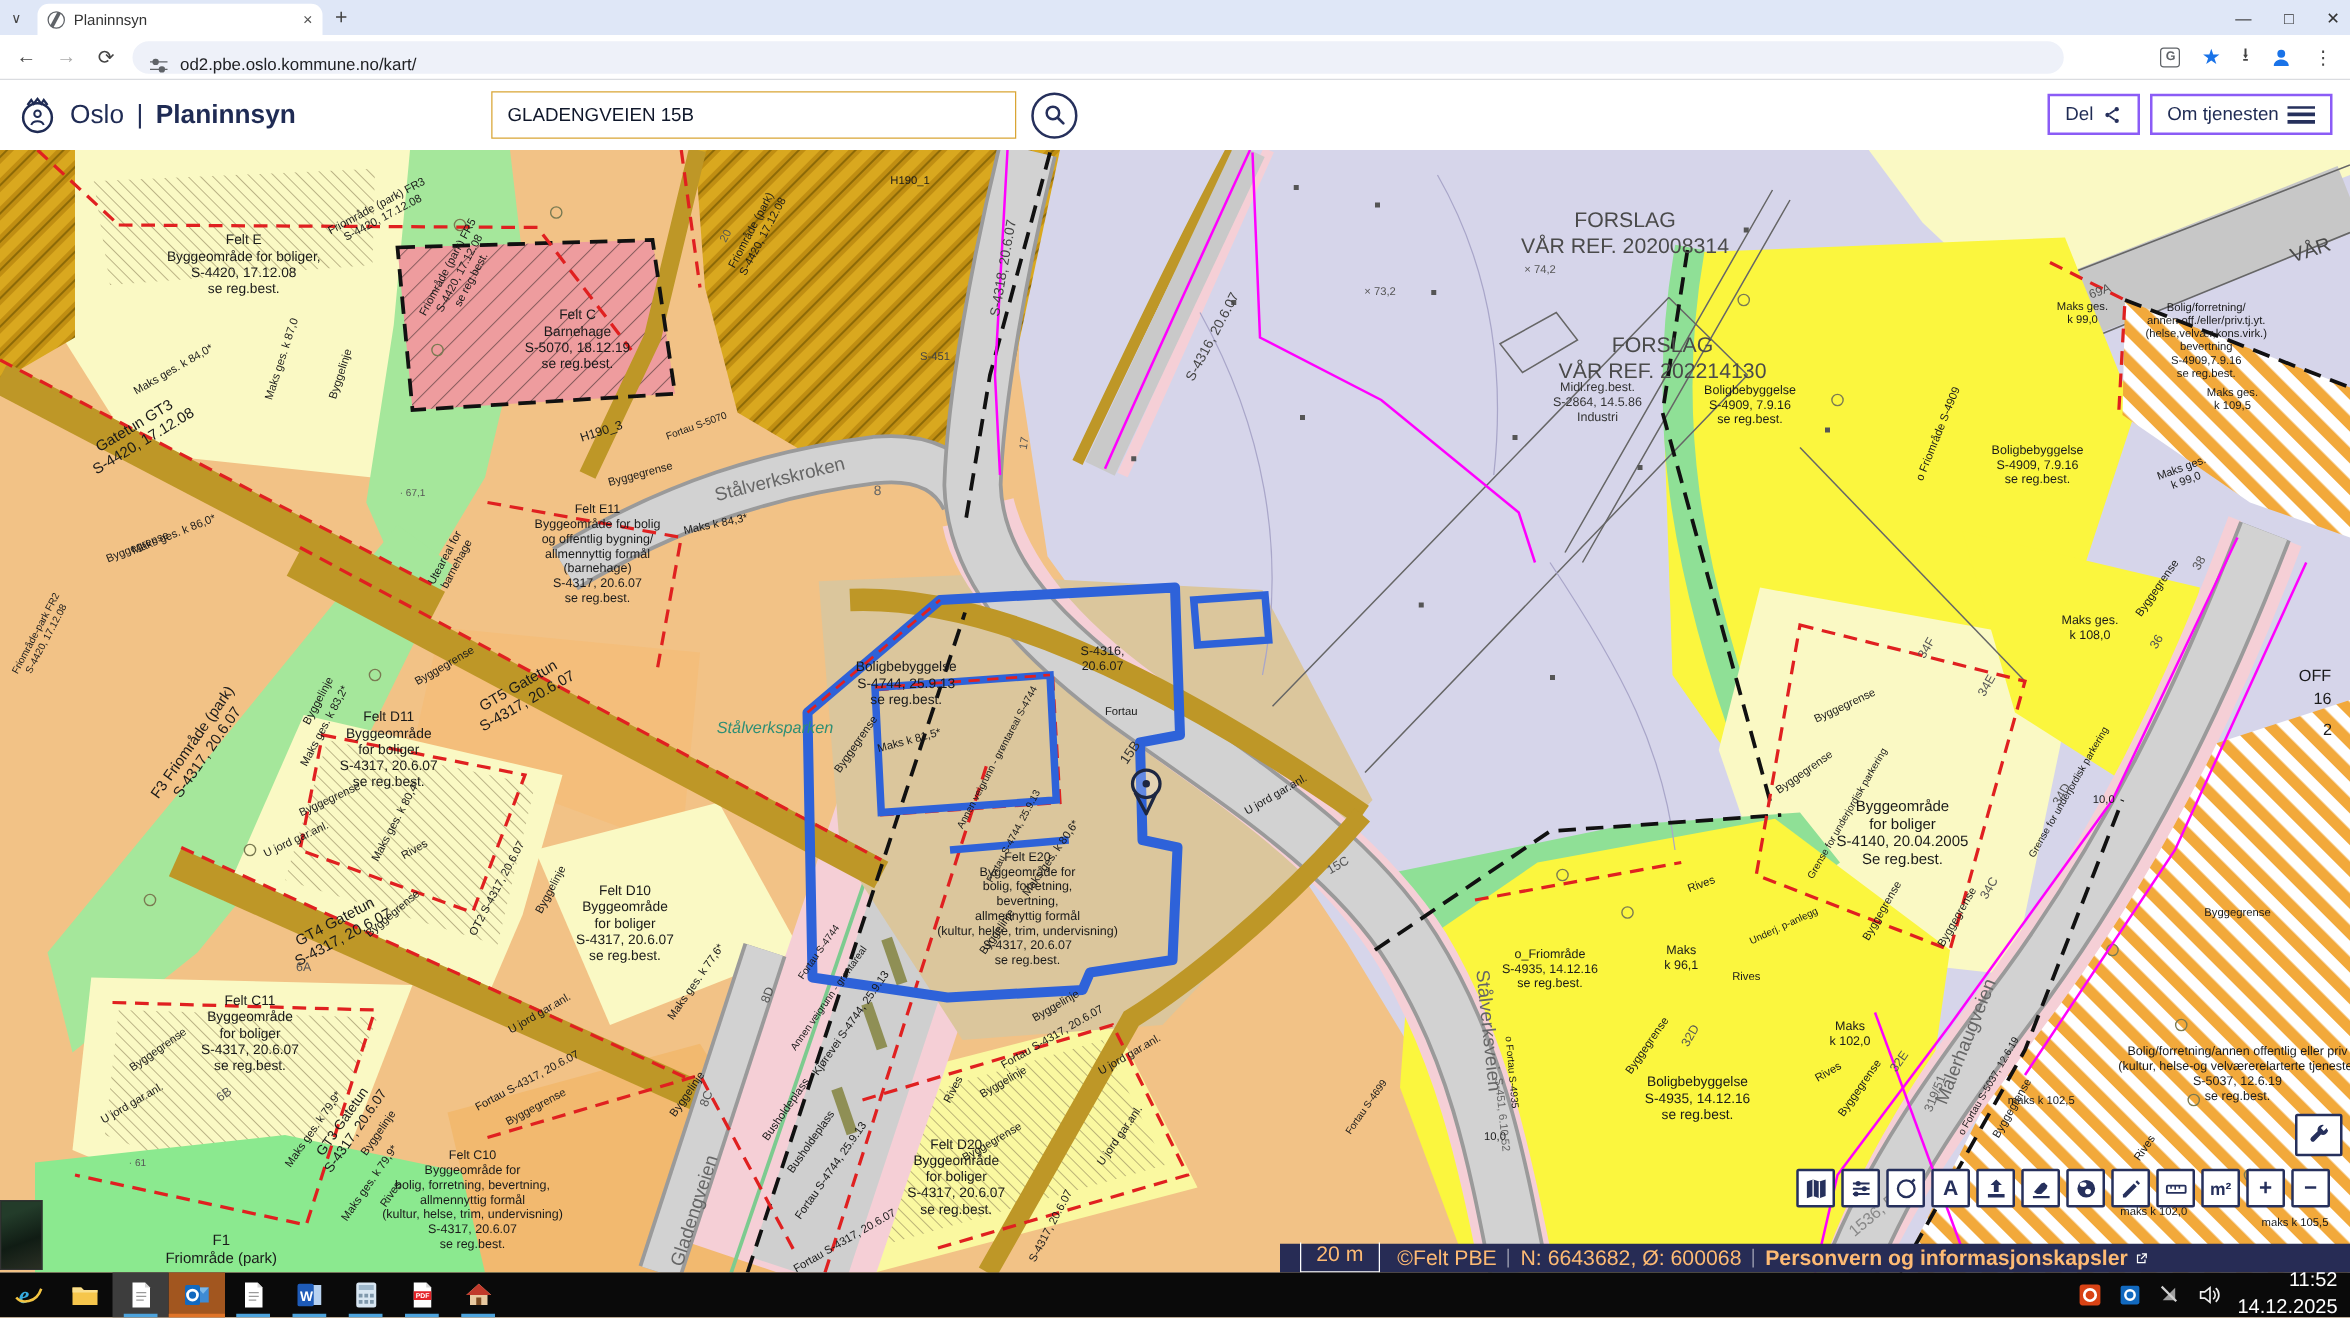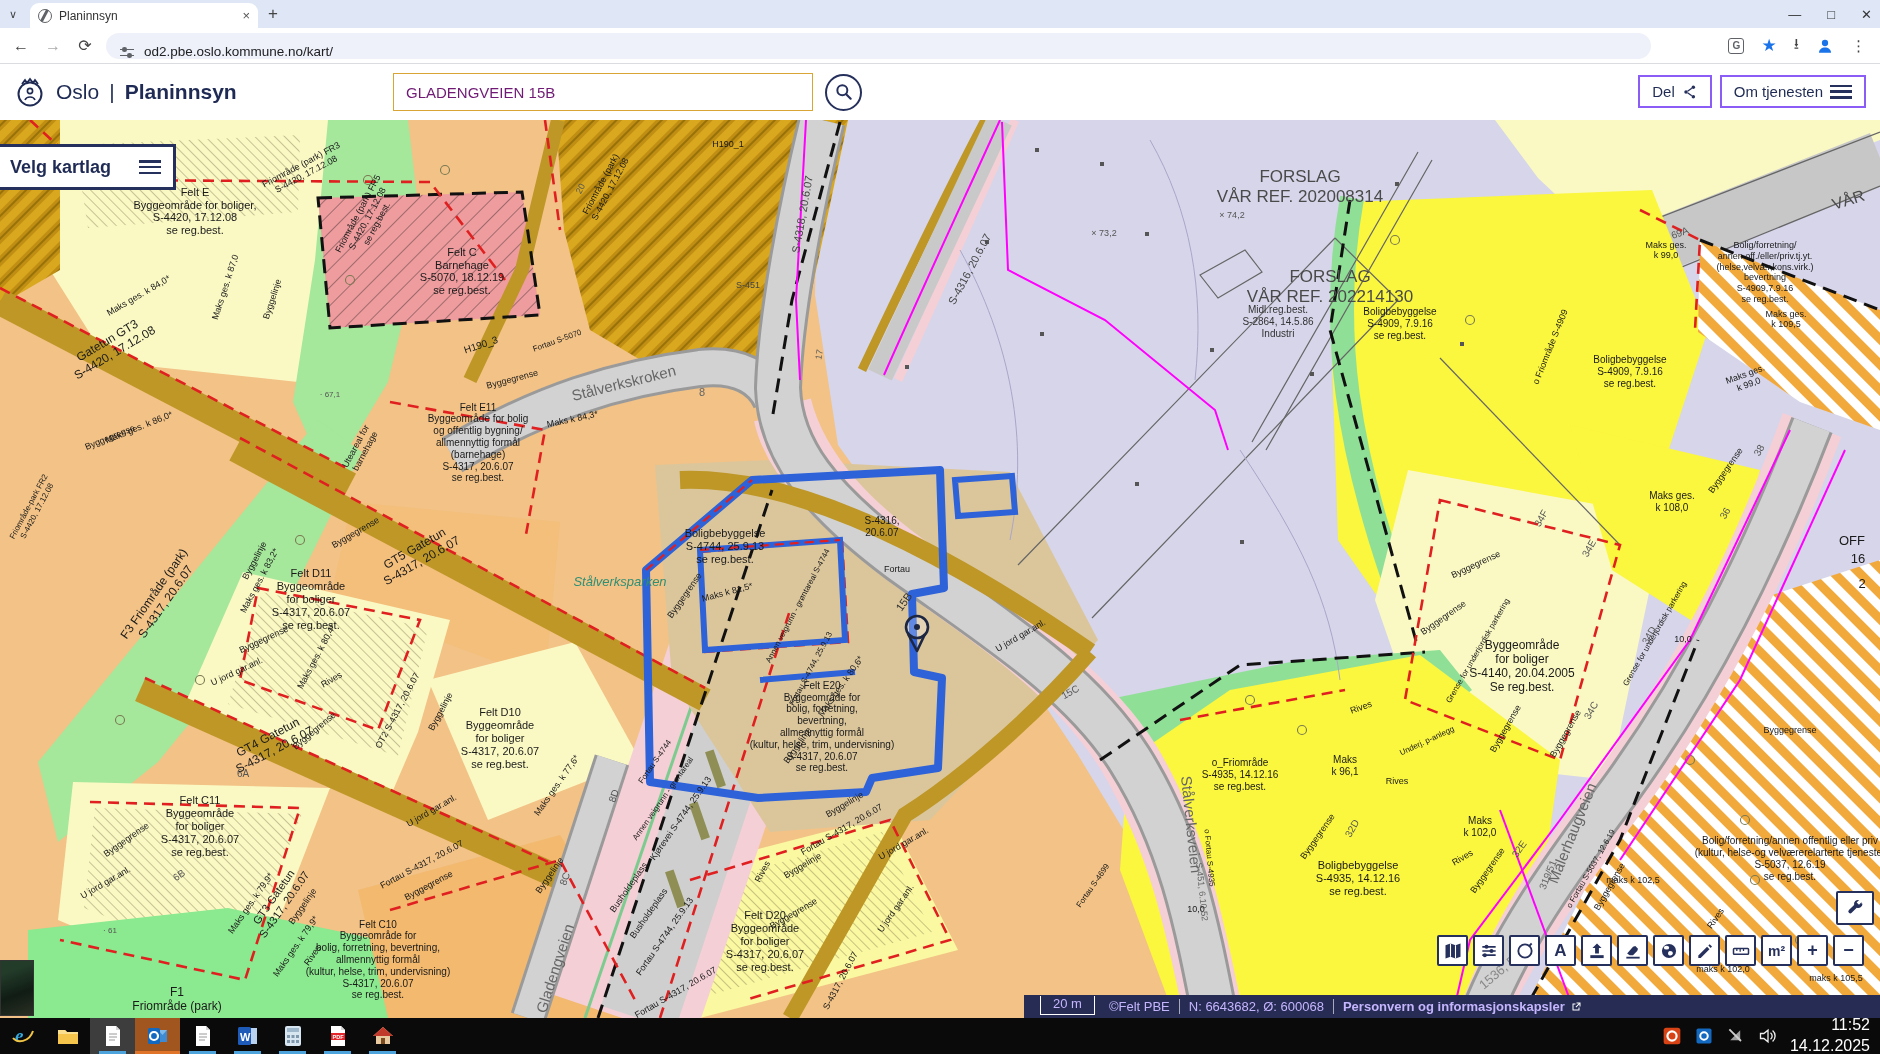--- a/index.html
+++ b/index.html
@@ -32,21 +32,21 @@
   .dl-ic { color:#444; font-size:15px; }
   .kebab { color:#444; font-size:15px; letter-spacing:0; }
 
   
   .app-header { height:56px; background:#fff; display:flex; align-items:center; padding:0 14px; position:relative; }
   .brand { display:flex; align-items:center; gap:10px; color:#1f2b54; }
   .brand .oslo { font-size:21px; }
   .brand .sep { font-size:21px; font-weight:300; color:#1f2b54; }
   .brand .app { font-size:21px; font-weight:bold; }
   .search-wrap { position:absolute; left:393px; top:9px; display:flex; align-items:center; gap:12px; }
-  .search-input { width:420px; height:38px; border:1.5px solid #d9a534; background:#fff; color:#701a75; font-size:15px;
+  .search-input { width:420px; height:38px; border:1.5px solid #d9a534; background:#fff; color:#0f172a; font-size:15px;
                   padding:0 12px; font-family:"Liberation Sans",sans-serif; }
   .search-btn { width:37px; height:37px; border-radius:50%; border:2px solid #26305c; background:#fff; display:flex; align-items:center; justify-content:center; }
   .hdr-right { position:absolute; right:14px; top:11px; display:flex; gap:8px; }
   .hdr-btn { height:33px; border:2px solid #8b5cf6; background:#fff; color:#1f2b54; font-size:15px; display:flex; align-items:center; gap:7px; padding:0 12px; font-family:"Liberation Sans",sans-serif; }
 
   
   .map-wrap { position:relative; width:1880px; height:898px; background:#f2c286; }
   #map-svg { position:absolute; inset:0; width:100%; height:100%; }
   #map-svg text { font-family:"Liberation Sans",sans-serif; }
 
@@ -56,22 +56,22 @@
   .burger { width:22px; height:14px; display:flex; flex-direction:column; justify-content:space-between; }
   .burger i { height:2.5px; background:#26305c; }
 
   .map-toolbar { position:absolute; right:16px; bottom:52px; display:flex; gap:5px; }
   .tool-btn { width:31px; height:31px; background:#fff; border:2.5px solid #26305c; border-radius:2px; display:flex; align-items:center; justify-content:center;
               color:#26305c; font-weight:bold; font-size:15px; font-family:"Liberation Sans",sans-serif; padding:0; }
   .tool-btn svg { width:20px; height:20px; }
   .wrench-btn { position:absolute; right:6px; bottom:93px; width:38px; height:34px; background:#fff; border:2.5px solid #26305c; border-radius:2px;
                 display:flex; align-items:center; justify-content:center; }
 
-  .statusbar { position:absolute; right:0; bottom:0; width:856px; height:23px; background:#272c55; color:#c4b5fd; display:flex; align-items:center;
-               font-size:13px; gap:0;text-align:right; }
+  .statusbar { position:absolute; right:0; bottom:0; width:856px; height:23px; background:#272c55; color:#fdba74; display:flex; align-items:center;
+               font-size:17px; gap:0;text-align:right; }
   .scalebar { border-left:1px solid #fff; border-right:1px solid #fff; border-bottom:1px solid #fff; padding:0 12px 3px; margin:0 14px 2px 16px; }
   .sb-sep { width:1px; height:15px; background:rgba(255,255,255,.6); margin:0 9px; }
   .sb-privacy { font-weight:bold; display:flex; align-items:center; gap:5px; padding-right:8px; }
 
   .minimap { position:absolute; left:0; bottom:2px; width:34px; height:56px; background:#16251b; border:1px solid #333;
              background-image:linear-gradient(160deg,#233c2a 20%,#101c14 60%,#2a2f24 100%); }
 
   
   .taskbar { height:36px; background:#0a0a0a; display:flex; align-items:stretch; position:relative; }
   .tb-item { width:45px; display:flex; align-items:center; justify-content:center; position:relative; }
@@ -510,28 +510,20 @@
         <text x="1612" y="768" font-size="9" fill="#1a1a1a" text-anchor="middle" transform="rotate(-60 1612 768)"><tspan x="1612" dy="0">Byggegrense</tspan></text>
         <text x="1633" y="763" font-size="9" fill="#1a1a1a" text-anchor="middle"><tspan x="1633" dy="0">maks k 102,5</tspan></text>
         <text x="1790" y="742" font-size="10" fill="#1a1a1a" text-anchor="middle"><tspan x="1790" dy="-17.7">Bolig/forretning/annen offentlig eller priv</tspan><tspan x="1790" dy="11.799999999999999">(kultur, helse-og velværerelarterte tjenester</tspan><tspan x="1790" dy="11.799999999999999">S-5037, 12.6.19</tspan><tspan x="1790" dy="11.799999999999999">se reg.best.</tspan></text>
         <text x="1718" y="800" font-size="9" fill="#1a1a1a" text-anchor="middle" transform="rotate(-55 1718 800)"><tspan x="1718" dy="0">Rives</tspan></text>
         <text x="1723" y="852" font-size="9" fill="#1a1a1a" text-anchor="middle"><tspan x="1723" dy="0">maks k 102,0</tspan></text>
         <text x="1836" y="861" font-size="9" fill="#1a1a1a" text-anchor="middle"><tspan x="1836" dy="0">maks k 105,5</tspan></text>
         <text x="1505" y="852" font-size="13" fill="#888" text-anchor="middle" transform="rotate(-40 1505 852)"><tspan x="1505" dy="0">1536, 5 E</tspan></text>
       </g>
 </svg>
 
-  <div class="layers-panel">
-    <span class="lbl">Velg kartlag</span>
-    <span class="burger">
-        <i></i>
-        <i></i>
-        <i></i>
-      </span>
-  </div>
 
   <button class="wrench-btn">
     <svg width="20" height="20" viewBox="0 0 24 24">
       <path d="M21 7a5 5 0 0 1-6.9 4.6L8 17.7A2.3 2.3 0 1 1 4.7 14.4L10.9 8.3A5 5 0 0 1 16.9 2.4L14 5.3l2.8 2.8 2.9-2.9c.2.5.3 1.1.3 1.8z" fill="#26305c"></path>
     </svg>
   </button>
 
   <div class="map-toolbar">
     <button class="tool-btn">
       <svg viewBox="0 0 24 24">

